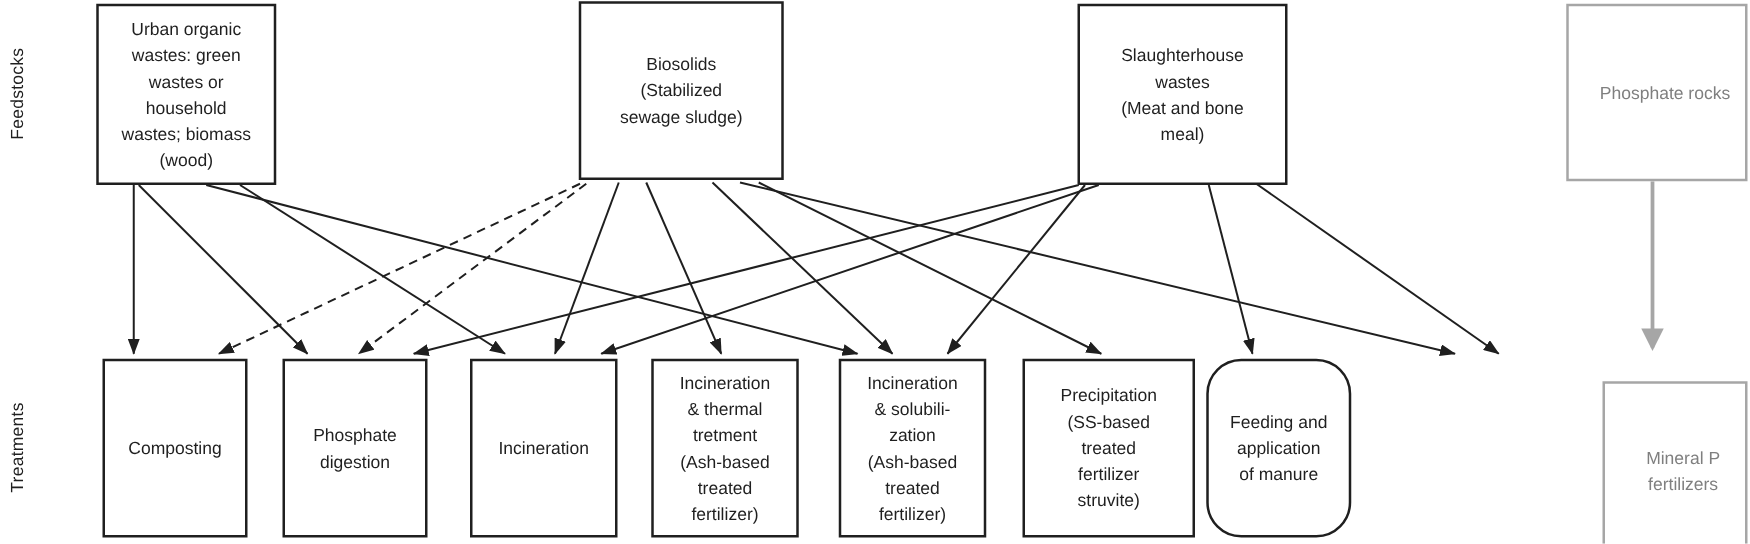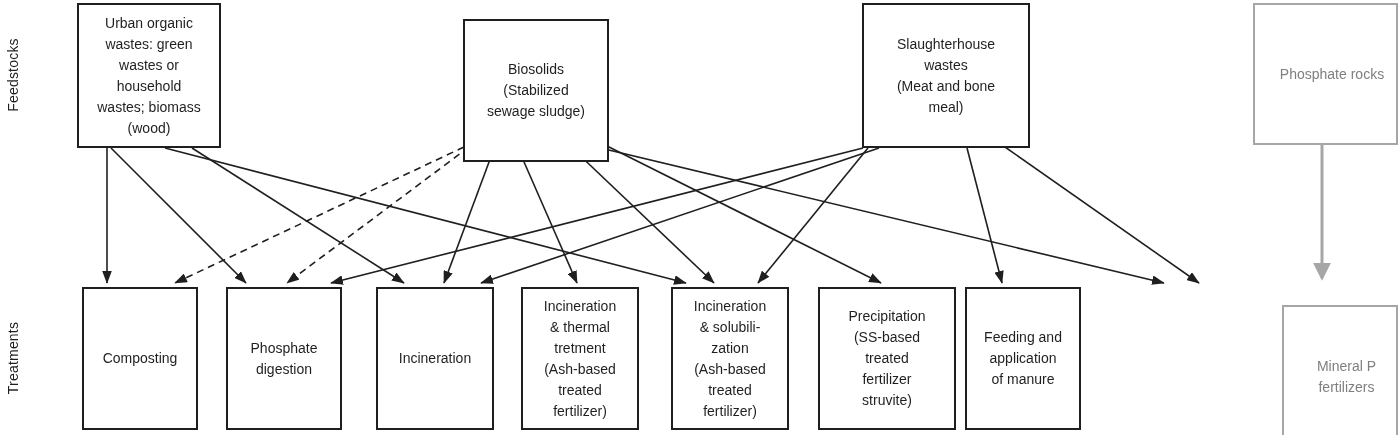--- a/index.html
+++ b/index.html
@@ -25,30 +25,30 @@
   }
   .box span{display:block;white-space:pre-line;}
   .box.muted{border-color:var(--muted-border);color:var(--muted-text);border-width:2px;padding-left:16px;}
   .side-label{
     position:absolute;transform:translate(-50%,-50%) rotate(-90deg);
     white-space:nowrap;font-size:14px;color:var(--ink);letter-spacing:.2px;
   }
   #lbl-feedstocks{left:13px;top:75px;}
   #lbl-treatments{left:13px;top:358px;}
   #box-urban{left:77px;top:3px;width:144px;height:145px;}
-  #box-biosolids{left:463px;top:19px;width:146px;height:143px;}
+  #box-biosolids{left:463px;top:1px;width:164px;height:143px;}
   #box-slaughterhouse{left:862px;top:3px;width:168px;height:145px;}
   #box-phosphate{left:1253px;top:3px;width:145px;height:142px;}
   #box-composting{left:82px;top:287px;width:116px;height:143px;}
   #box-anaerobic{left:226px;top:287px;width:116px;height:143px;}
   #box-incineration{left:376px;top:287px;width:118px;height:143px;}
   #box-inc-thermal{left:521px;top:287px;width:118px;height:143px;}
   #box-inc-solub{left:671px;top:287px;width:118px;height:143px;}
   #box-precipitation{left:818px;top:287px;width:138px;height:143px;}
-  #box-feeding{left:965px;top:287px;width:116px;height:143px;}
+  #box-feeding{left:965px;top:287px;width:116px;height:143px;border-radius:28px;}
   #box-not-treated{left:1108px;top:287px;width:116px;height:143px;}
   #box-mineral{left:1282px;top:305px;width:116px;height:143px;}
 </style>
 </head>
 <body>
 
 <div class="canvas">
 
   <svg class="edges-svg" viewBox="0 0 1400 435" xmlns="http://www.w3.org/2000/svg">
     <defs>

